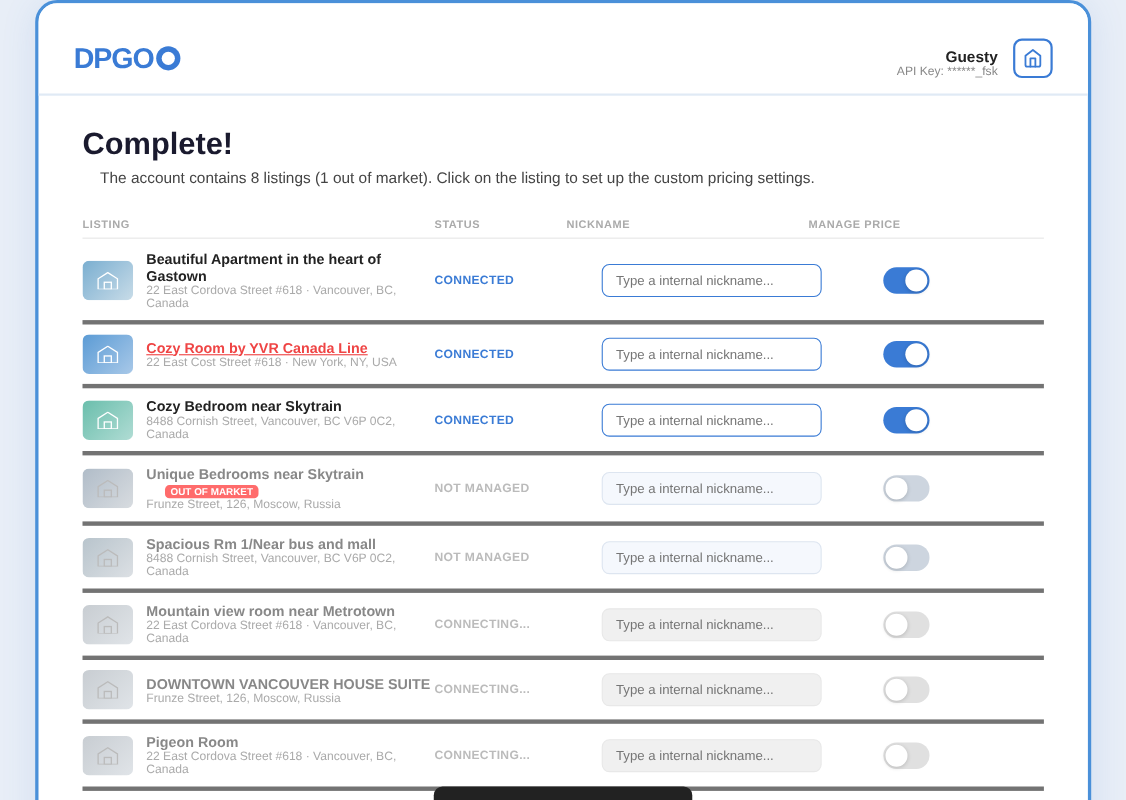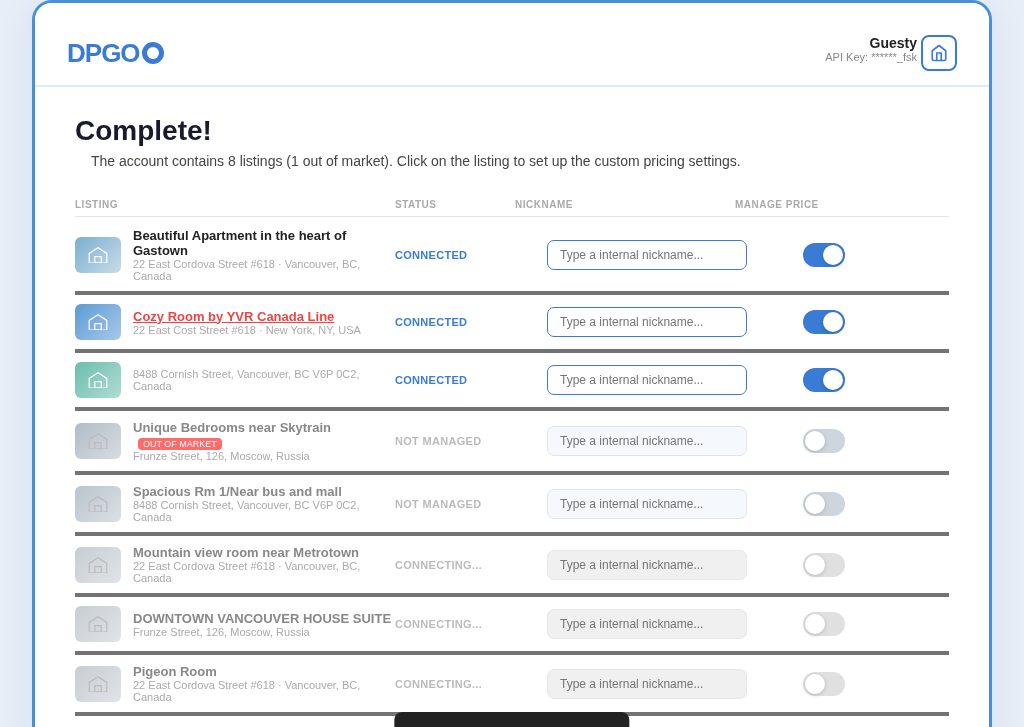--- a/index.html
+++ b/index.html
@@ -53,22 +53,22 @@
       content: '';
       display: block;
       width: 12px; height: 12px;
       border-radius: 50%;
       background: #fff;
       position: absolute;
       top: 5px; left: 5px;
     }
     .header-right {
       display: flex;
-      align-items: flex-start;
-      gap: 4px;
+      align-items: flex-end;
+      gap: 14px;
     }
     .header-user {
       text-align: right;
     }
     .header-user-name {
       font-size: 14px;
       font-weight: 700;
       color: #222;
     }
     .header-user-api {
@@ -223,26 +223,26 @@
       transition: left 0.2s;
       box-shadow: 0 1px 4px rgba(0,0,0,0.18);
     }
     .toggle.on .toggle-knob { left: 20px; }
     .toggle.off .toggle-knob { left: 2px; }
     .toggle.disabled .toggle-knob { left: 2px; }
     
     .badge {
       display: inline-block;
       font-size: 9px;
-      font-weight: 400;
+      font-weight: 700;
       background: #ff6b6b;
       color: #fff;
       border-radius: 4px;
       padding: 1px 5px;
-      margin-left: 5px;
+      margin-left: 17px;
       vertical-align: middle;
     }
     
     .footer-bar {
       display: flex;
       align-items: center;
       justify-content: flex-end;
       padding: 16px 40px 20px 40px;
       gap: 16px;
     }
@@ -387,20 +387,21 @@
     <div class="listing-cell">
       <div class="listing-img">
         <div class="listing-img-placeholder" style="background: linear-gradient(135deg, #6abeac 0%, #b0dcd4 100%);">
           <svg width="20" height="16" viewBox="0 0 24 20" fill="none" stroke="#fff" stroke-width="1.5" stroke-linecap="round">
                   <path d="M1 20 L1 8 L12 1 L23 8 L23 20 Z"></path>
                   <rect x="8" y="12" width="8" height="8"></rect>
                 </svg>
         </div>
       </div>
       <div class="listing-info">
+        <div class="listing-name">Cozy Bedroom near Skytrain</div>
         <div class="listing-address">8488 Cornish Street, Vancouver, BC V6P 0C2, Canada</div>
       </div>
     </div>
     <div class="status-cell status-connected">CONNECTED</div>
     <div class="nickname-cell">
       <input class="nickname-input active" type="text" placeholder="Type a internal nickname..." style="">
     </div>
     <div class="toggle-cell">
       <div class="toggle on">
         <div class="toggle-knob"></div>

